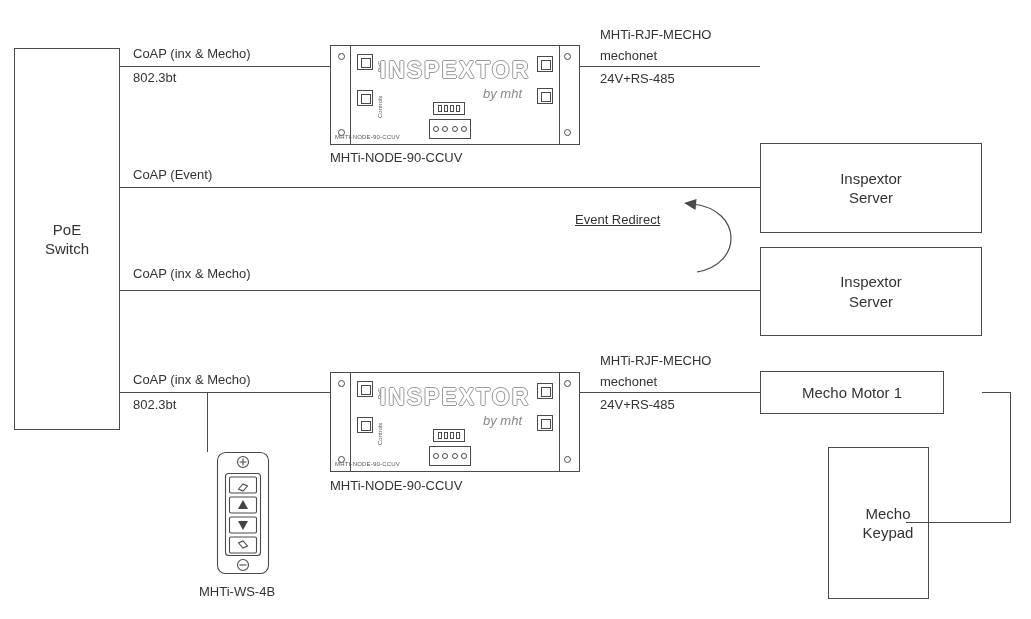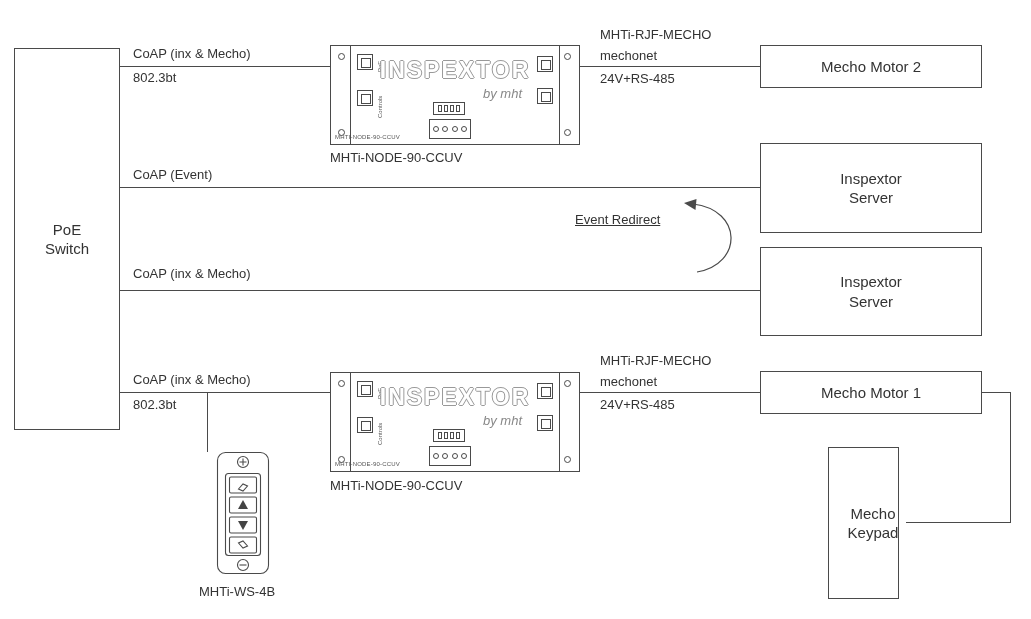--- a/index.html
+++ b/index.html
@@ -55,39 +55,36 @@
 </head>
 <body>
 
 <div class="canvas">
 
   <div class="box" style="left:14px; top:48px; width:106px; height:382px;">
     <span>PoE</span>
     <span>Switch</span>
   </div>
 
-  <div class="box" style="left:760px; top:45px; width:222px; height:43px;">
-    <span>Mecho Motor 2</span>
-  </div>
 
   <div class="box" style="left:760px; top:143px; width:222px; height:90px;">
     <span>Inspextor</span>
     <span>Server</span>
   </div>
 
   <div class="box" style="left:760px; top:247px; width:222px; height:89px;">
     <span>Inspextor</span>
     <span>Server</span>
   </div>
 
-  <div class="box" style="left:760px; top:371px; width:222px; height:43px;">
+  <div class="box" style="left:760px; top:371px; width:184px; height:43px;">
     <span>Mecho Motor 1</span>
   </div>
 
-  <div class="box" style="left:828px; top:447px; width:71px; height:152px;padding-left:19px;">
+  <div class="box" style="left:828px; top:447px; width:101px; height:152px;padding-left:19px;">
     <span>Mecho</span>
     <span>Keypad</span>
   </div>
 
   <div class="hline" style="left:120px; top:66px;  width:210px;"></div>
   <div class="hline" style="left:580px; top:66px;  width:180px;"></div>
   <div class="hline" style="left:120px; top:187px; width:640px;"></div>
   <div class="hline" style="left:120px; top:290px; width:640px;"></div>
   <div class="hline" style="left:120px; top:392px; width:210px;"></div>
   <div class="hline" style="left:580px; top:392px; width:180px;"></div>

